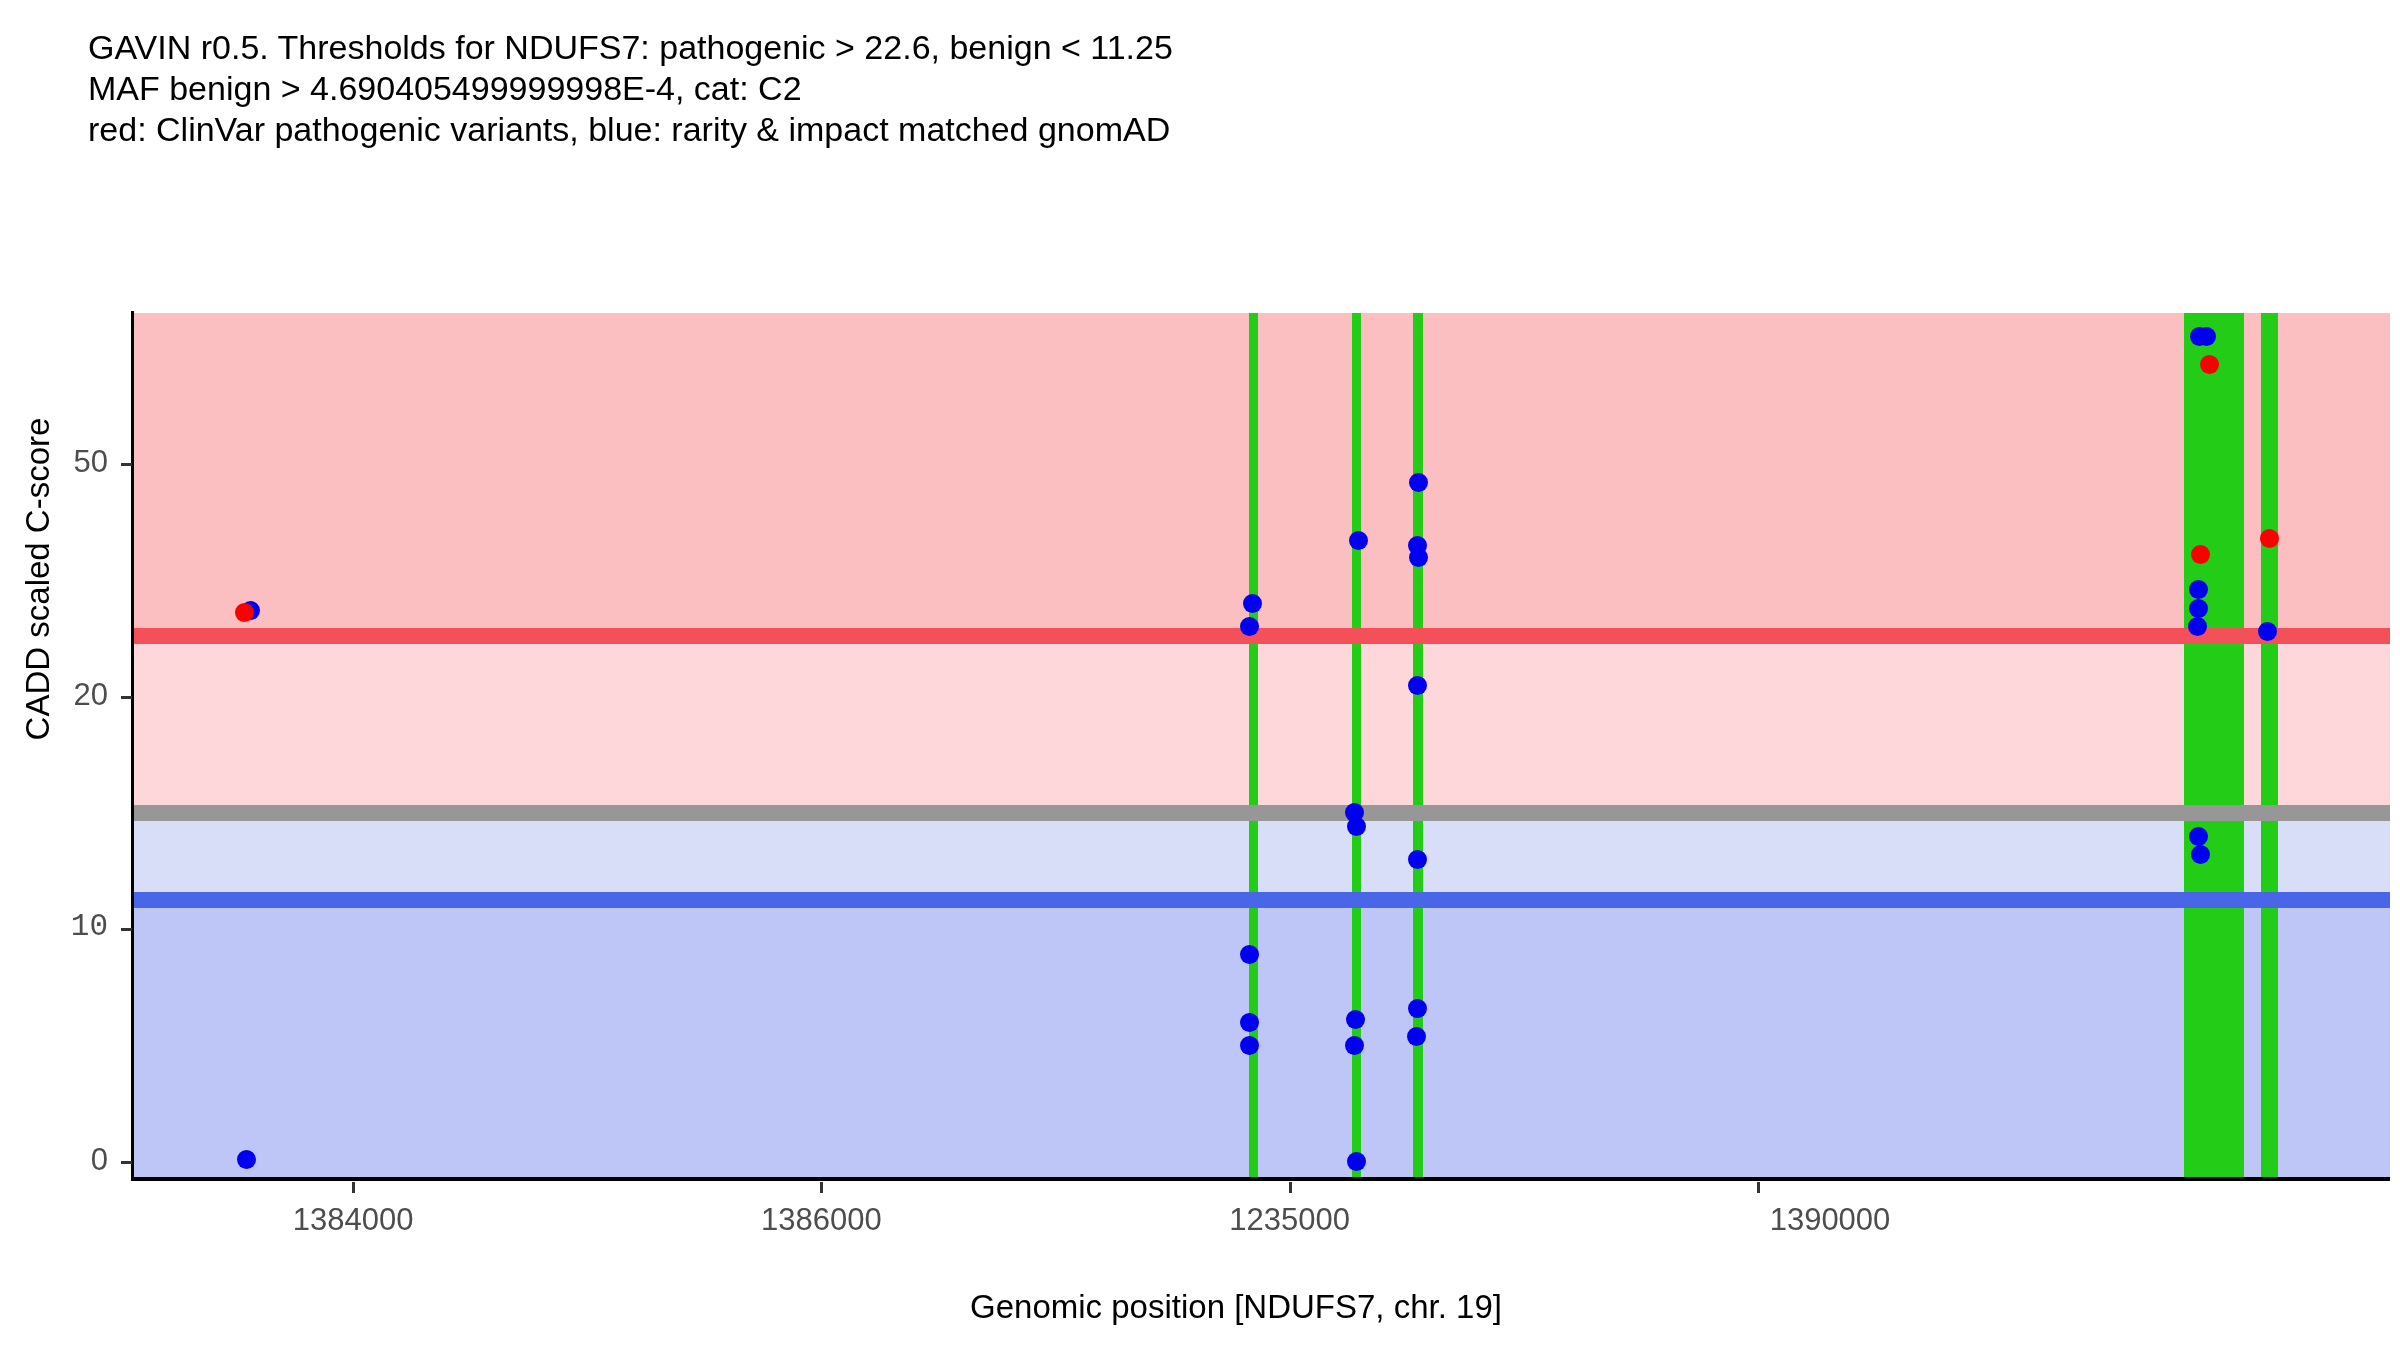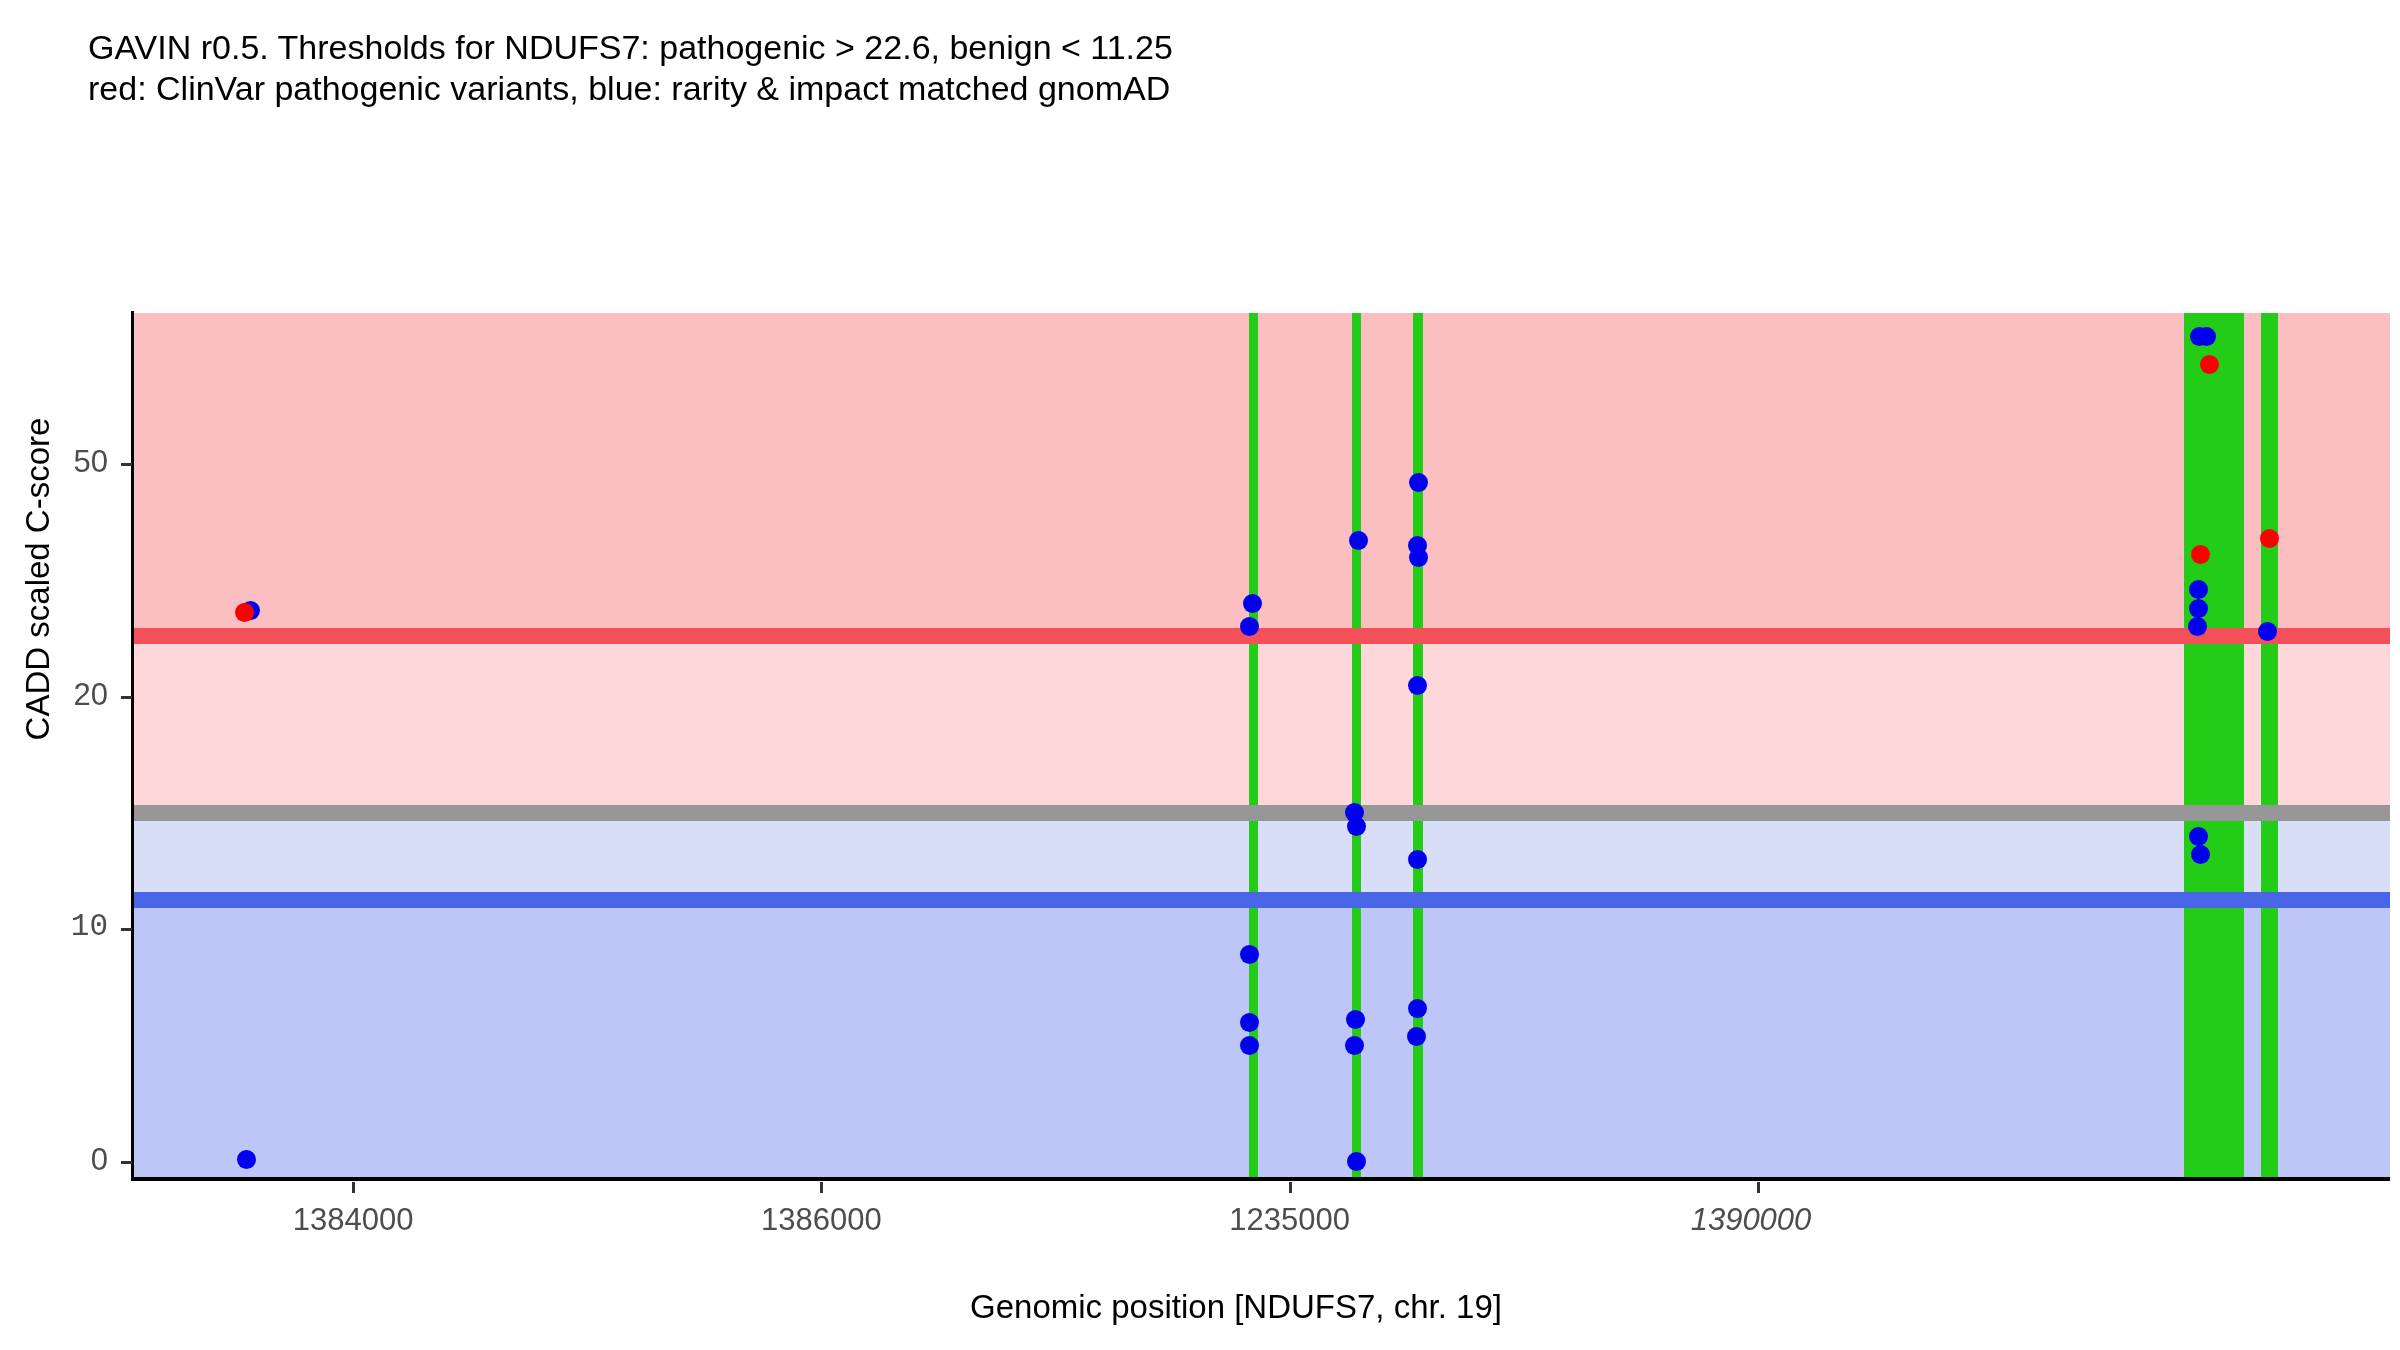--- a/index.html
+++ b/index.html
@@ -41,20 +41,21 @@
   #xlab{position:absolute;left:0;top:1288px;width:2400px;text-align:center;
         font-size:33px;color:#000;padding-left:36px;}
 </style>
 </head>
 <body>
 
 <div id="page">
 
   <div id="title-block">
     <div class="title-line">GAVIN r0.5. Thresholds for NDUFS7: pathogenic &gt; 22.6, benign &lt; 11.25</div>
+    <div class="title-line">MAF benign &gt; 4.690405499999998E-4, cat: C2</div>
     <div class="title-line">red: ClinVar pathogenic variants, blue: rarity &amp; impact matched gnomAD</div>
   </div>
 
   <div id="panel">
     <div id="zones-layer">
         <div class="hband" style="top: 0px; height: 323.212px; background: rgb(251, 191, 194);"></div>
         <div class="hband" style="top: 323.212px; height: 176.72px; background: rgb(253, 215, 217);"></div>
         <div class="hband" style="top: 499.933px; height: 87.1976px; background: rgb(216, 221, 248);"></div>
         <div class="hband" style="top: 587.13px; height: 277.87px; background: rgb(189, 198, 246);"></div>
       </div>
@@ -118,20 +119,20 @@
       <div class="ytick-label" style="left: 22px; top: 444.142px;">50</div>
       <div class="ytick-mark" style="left: 121px; top: 463.142px;"></div>
     </div>
   <div id="x-axis">
       <div class="xtick-label" style="left: 223.081px; top: 1202px;">1384000</div>
       <div class="xtick-mark" style="left: 352.081px; top: 1182px;"></div>
       <div class="xtick-label" style="left: 691.338px; top: 1202px;">1386000</div>
       <div class="xtick-mark" style="left: 820.338px; top: 1182px;"></div>
       <div class="xtick-label" style="left: 1159.6px; top: 1202px;">1235000</div>
       <div class="xtick-mark" style="left: 1288.6px; top: 1182px;"></div>
-      <div class="xtick-label" style="left: 1621px; top: 1202px; font-style: italic;">1390000</div>
+      <div class="xtick-label" style="left: 1700px; top: 1202px;">1390000</div>
       <div class="xtick-mark" style="left: 1756.85px; top: 1182px;"></div>
     </div>
 
   <div id="ylab">CADD scaled C-score</div>
   <div id="xlab">Genomic position [NDUFS7, chr. 19]</div>
 
 </div>
 
 </body></html>

